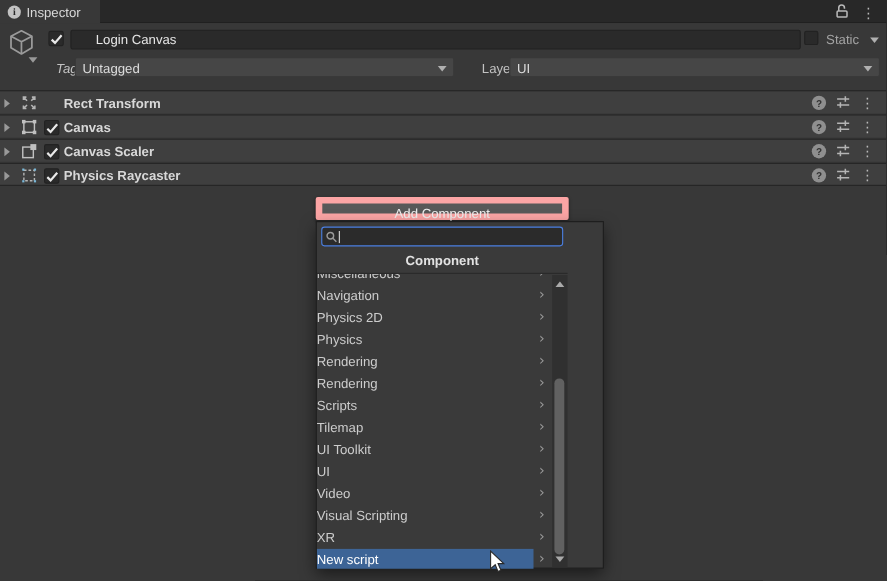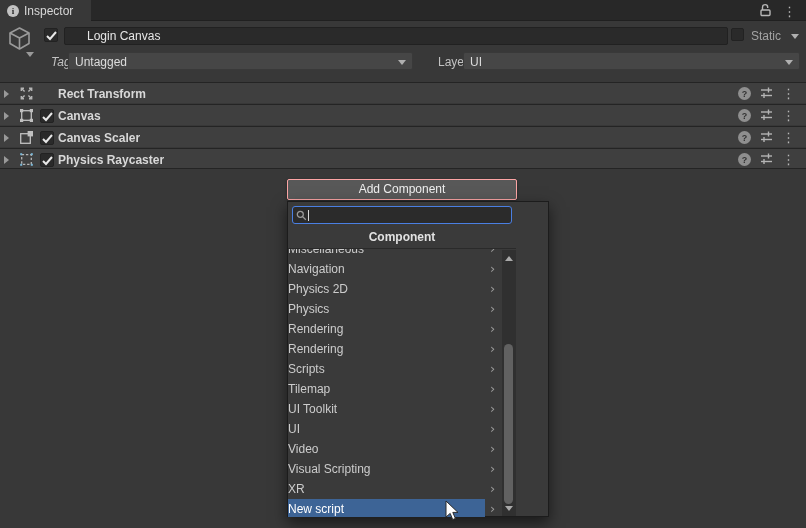--- a/index.html
+++ b/index.html
@@ -31,21 +31,21 @@
   
   .comprow { position:absolute; left:0; width:806px; height:21px; background:#3f3f3f; border-top:1px solid #242424; }
   .comprow:last-of-type { border-bottom:1px solid #242424; }
   .fold { position:absolute; left:4px; top:7px; width:0; height:0; border-top:4px solid transparent; border-bottom:4px solid transparent; border-left:5px solid #999; }
   .cicon { position:absolute; left:19px; top:3px; }
   .crchk { left:40px; top:4px; }
   .cname { position:absolute; left:58px; top:4px; font-weight:bold; color:#d8d8d8; }
   .rowicons { position:absolute; right:11px; top:0; height:21px; display:flex; align-items:center; gap:9px; }
   .help-ic { width:13px; height:13px; border-radius:50%; background:#8f8f8f; color:#333; font-size:9px; font-weight:bold; display:flex; align-items:center; justify-content:center; }
   
-  .addbtn { position:absolute; left:287px; top:179px; width:230px; height:21px; background:#585858; border:1px solid #fca5a5; border-radius:2px; text-align:center; line-height:19px; color:#eee; box-shadow:0 1px 3px rgba(0,0,0,.4); }
+  .addbtn { position:absolute; left:287px; top:179px; width:230px; height:21px; background:#585858; border:6px solid #fca5a5; border-radius:2px; text-align:center; line-height:19px; color:#eee; box-shadow:0 1px 3px rgba(0,0,0,.4); }
   .popup { position:absolute; left:287px; top:201px; width:262px; height:316px; background:#3a3a3a; border:1px solid #1c1c1c; box-shadow:0 6px 14px rgba(0,0,0,.55); }
   .search { position:absolute; left:4px; top:4px; width:220px; height:18px; background:#2b2b2b; border:1px solid #4a7fe2; border-radius:3px; display:flex; align-items:center; padding-left:3px; }
   .search input { background:transparent; border:none; outline:none; color:#ddd; width:180px; font:12px "Liberation Sans",sans-serif; }
   .tcaret { width:1px; height:11px; background:#dadada; margin-left:1px; }
   .ptitle { position:absolute; left:0; top:28px; width:228px; text-align:center; font-weight:bold; color:#e2e2e2; }
   .pdivider { position:absolute; left:0; top:46px; width:228px; height:1px; background:#2a2a2a; }
   .plist { position:absolute; left:0; top:47px; width:214px; height:268px; overflow:hidden; }
   .pitem { position:relative; height:20px; line-height:20px; color:#cccccc; }
   .pitem.partial { margin-top:-10px; }
   .pitem .hl { position:absolute; left:0; top:0; bottom:0; width:197px; z-index:0; }

